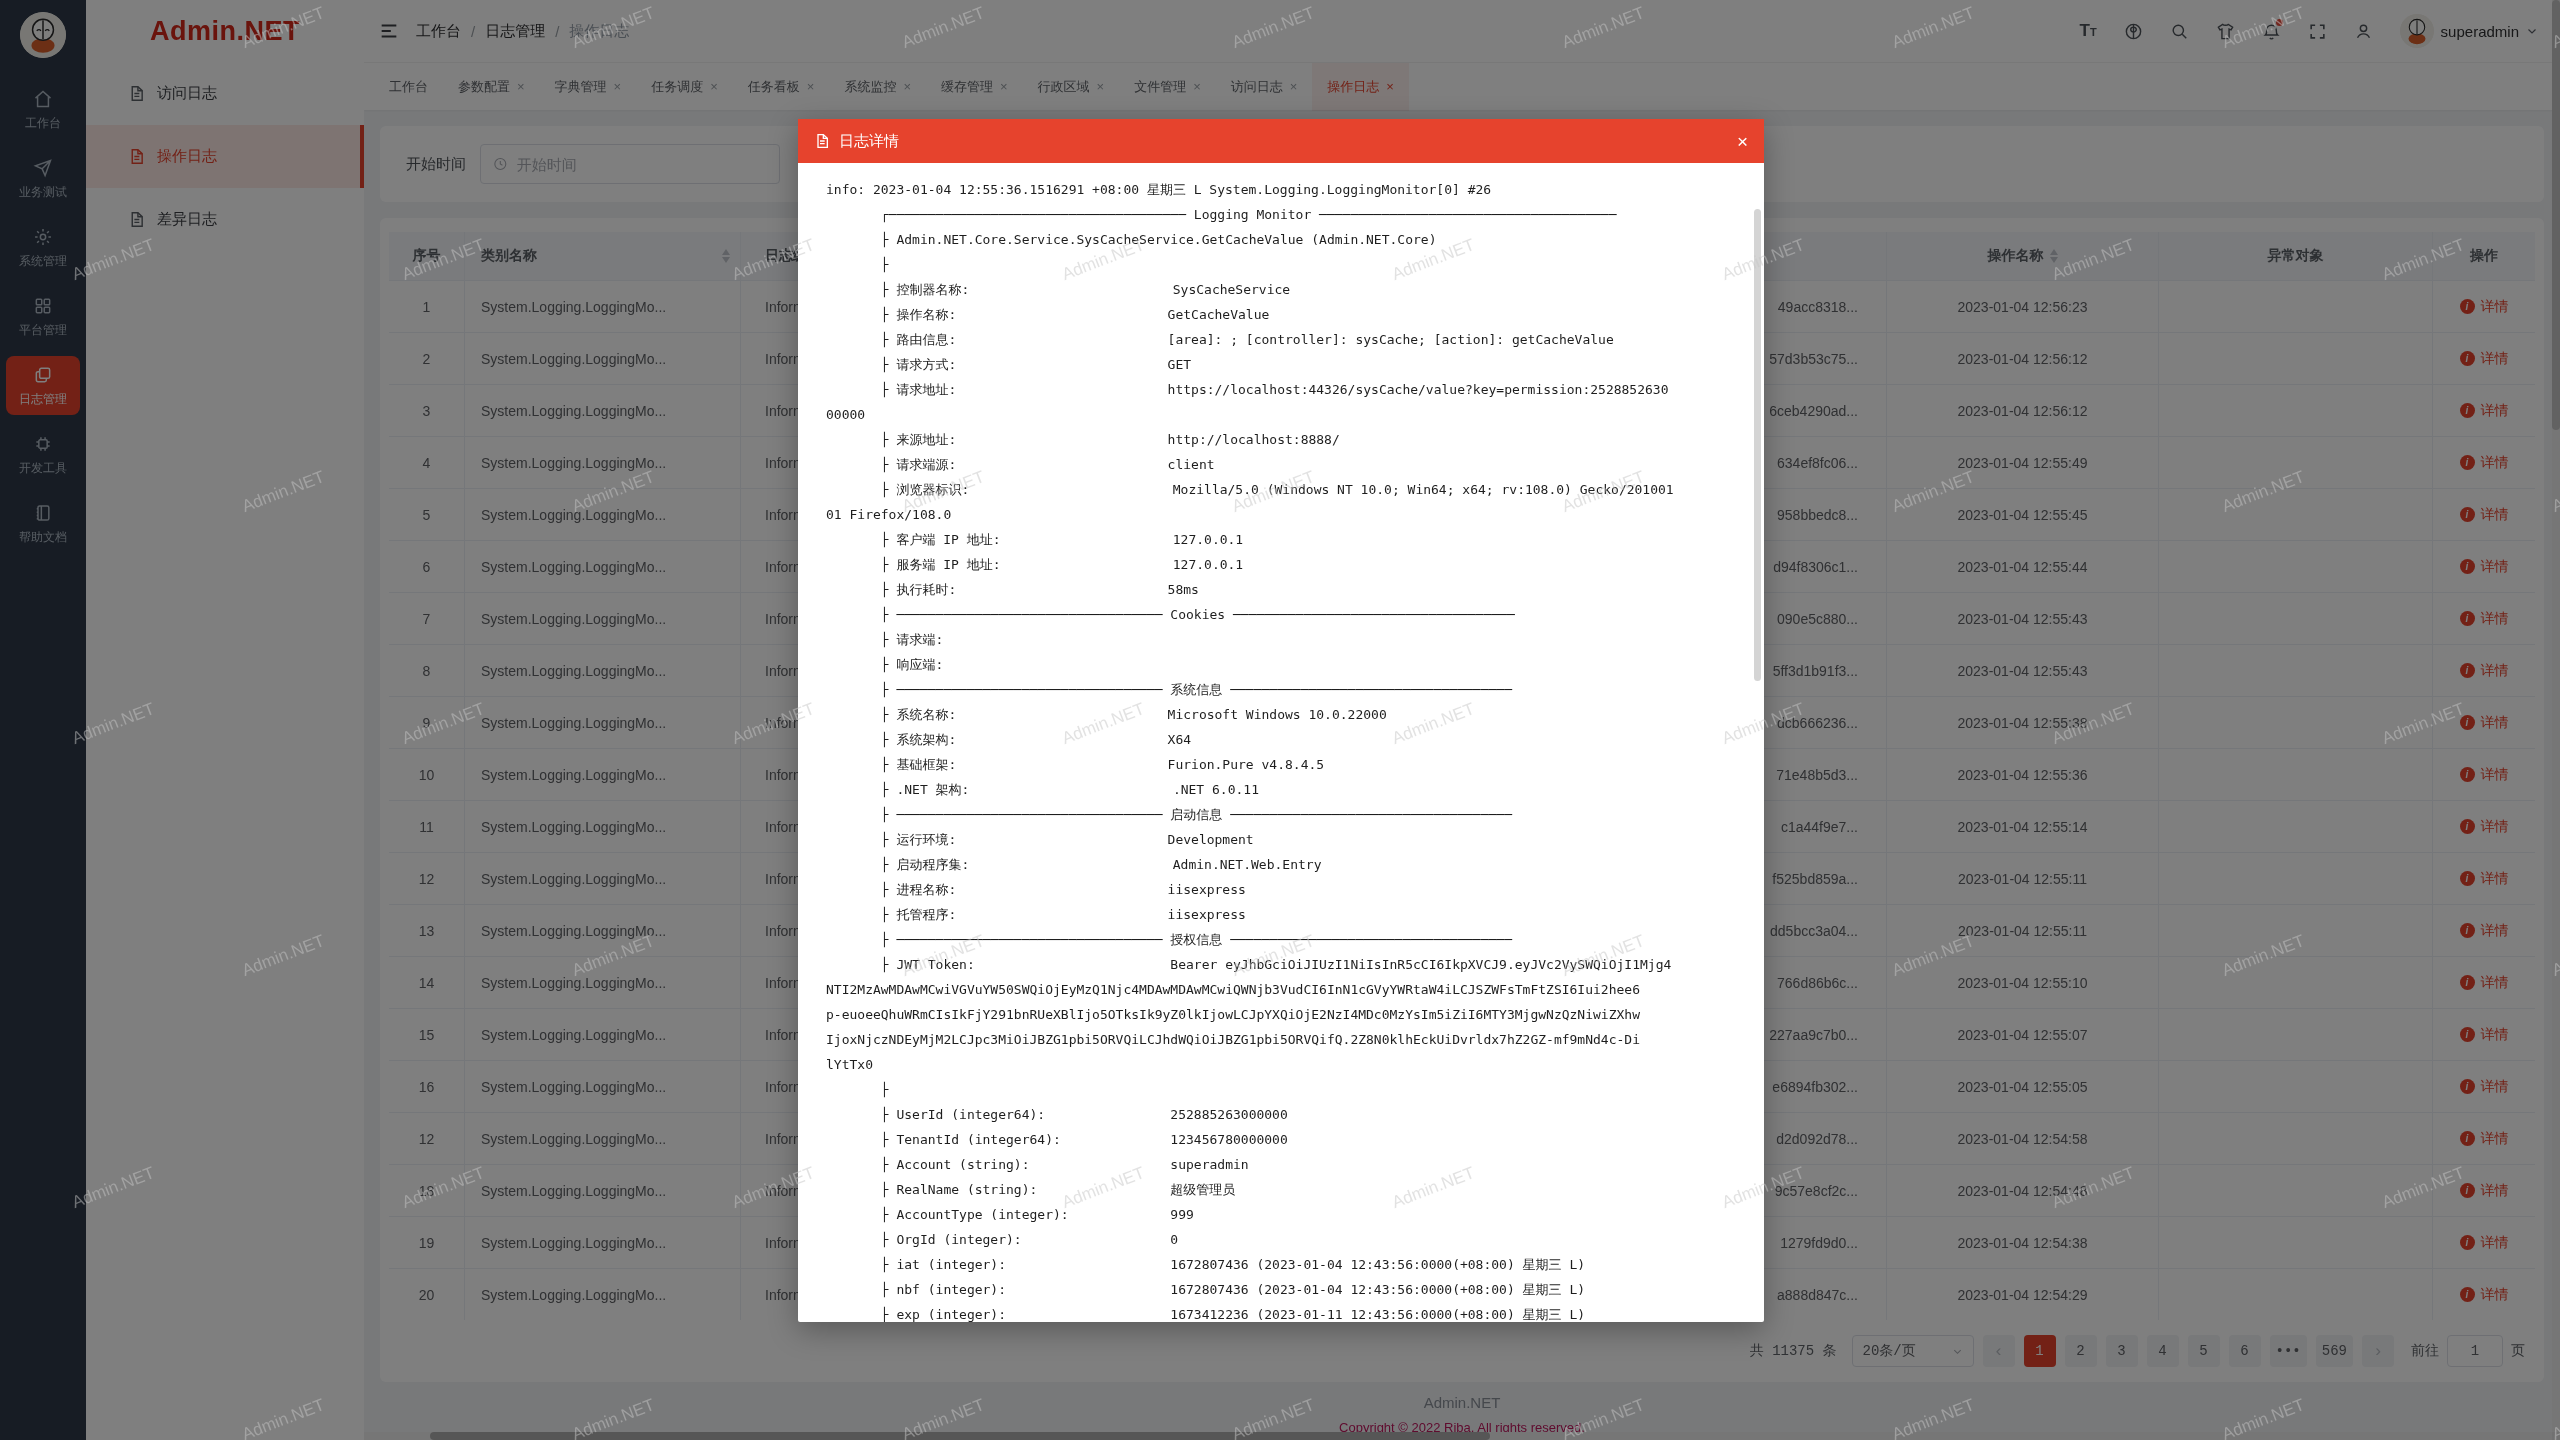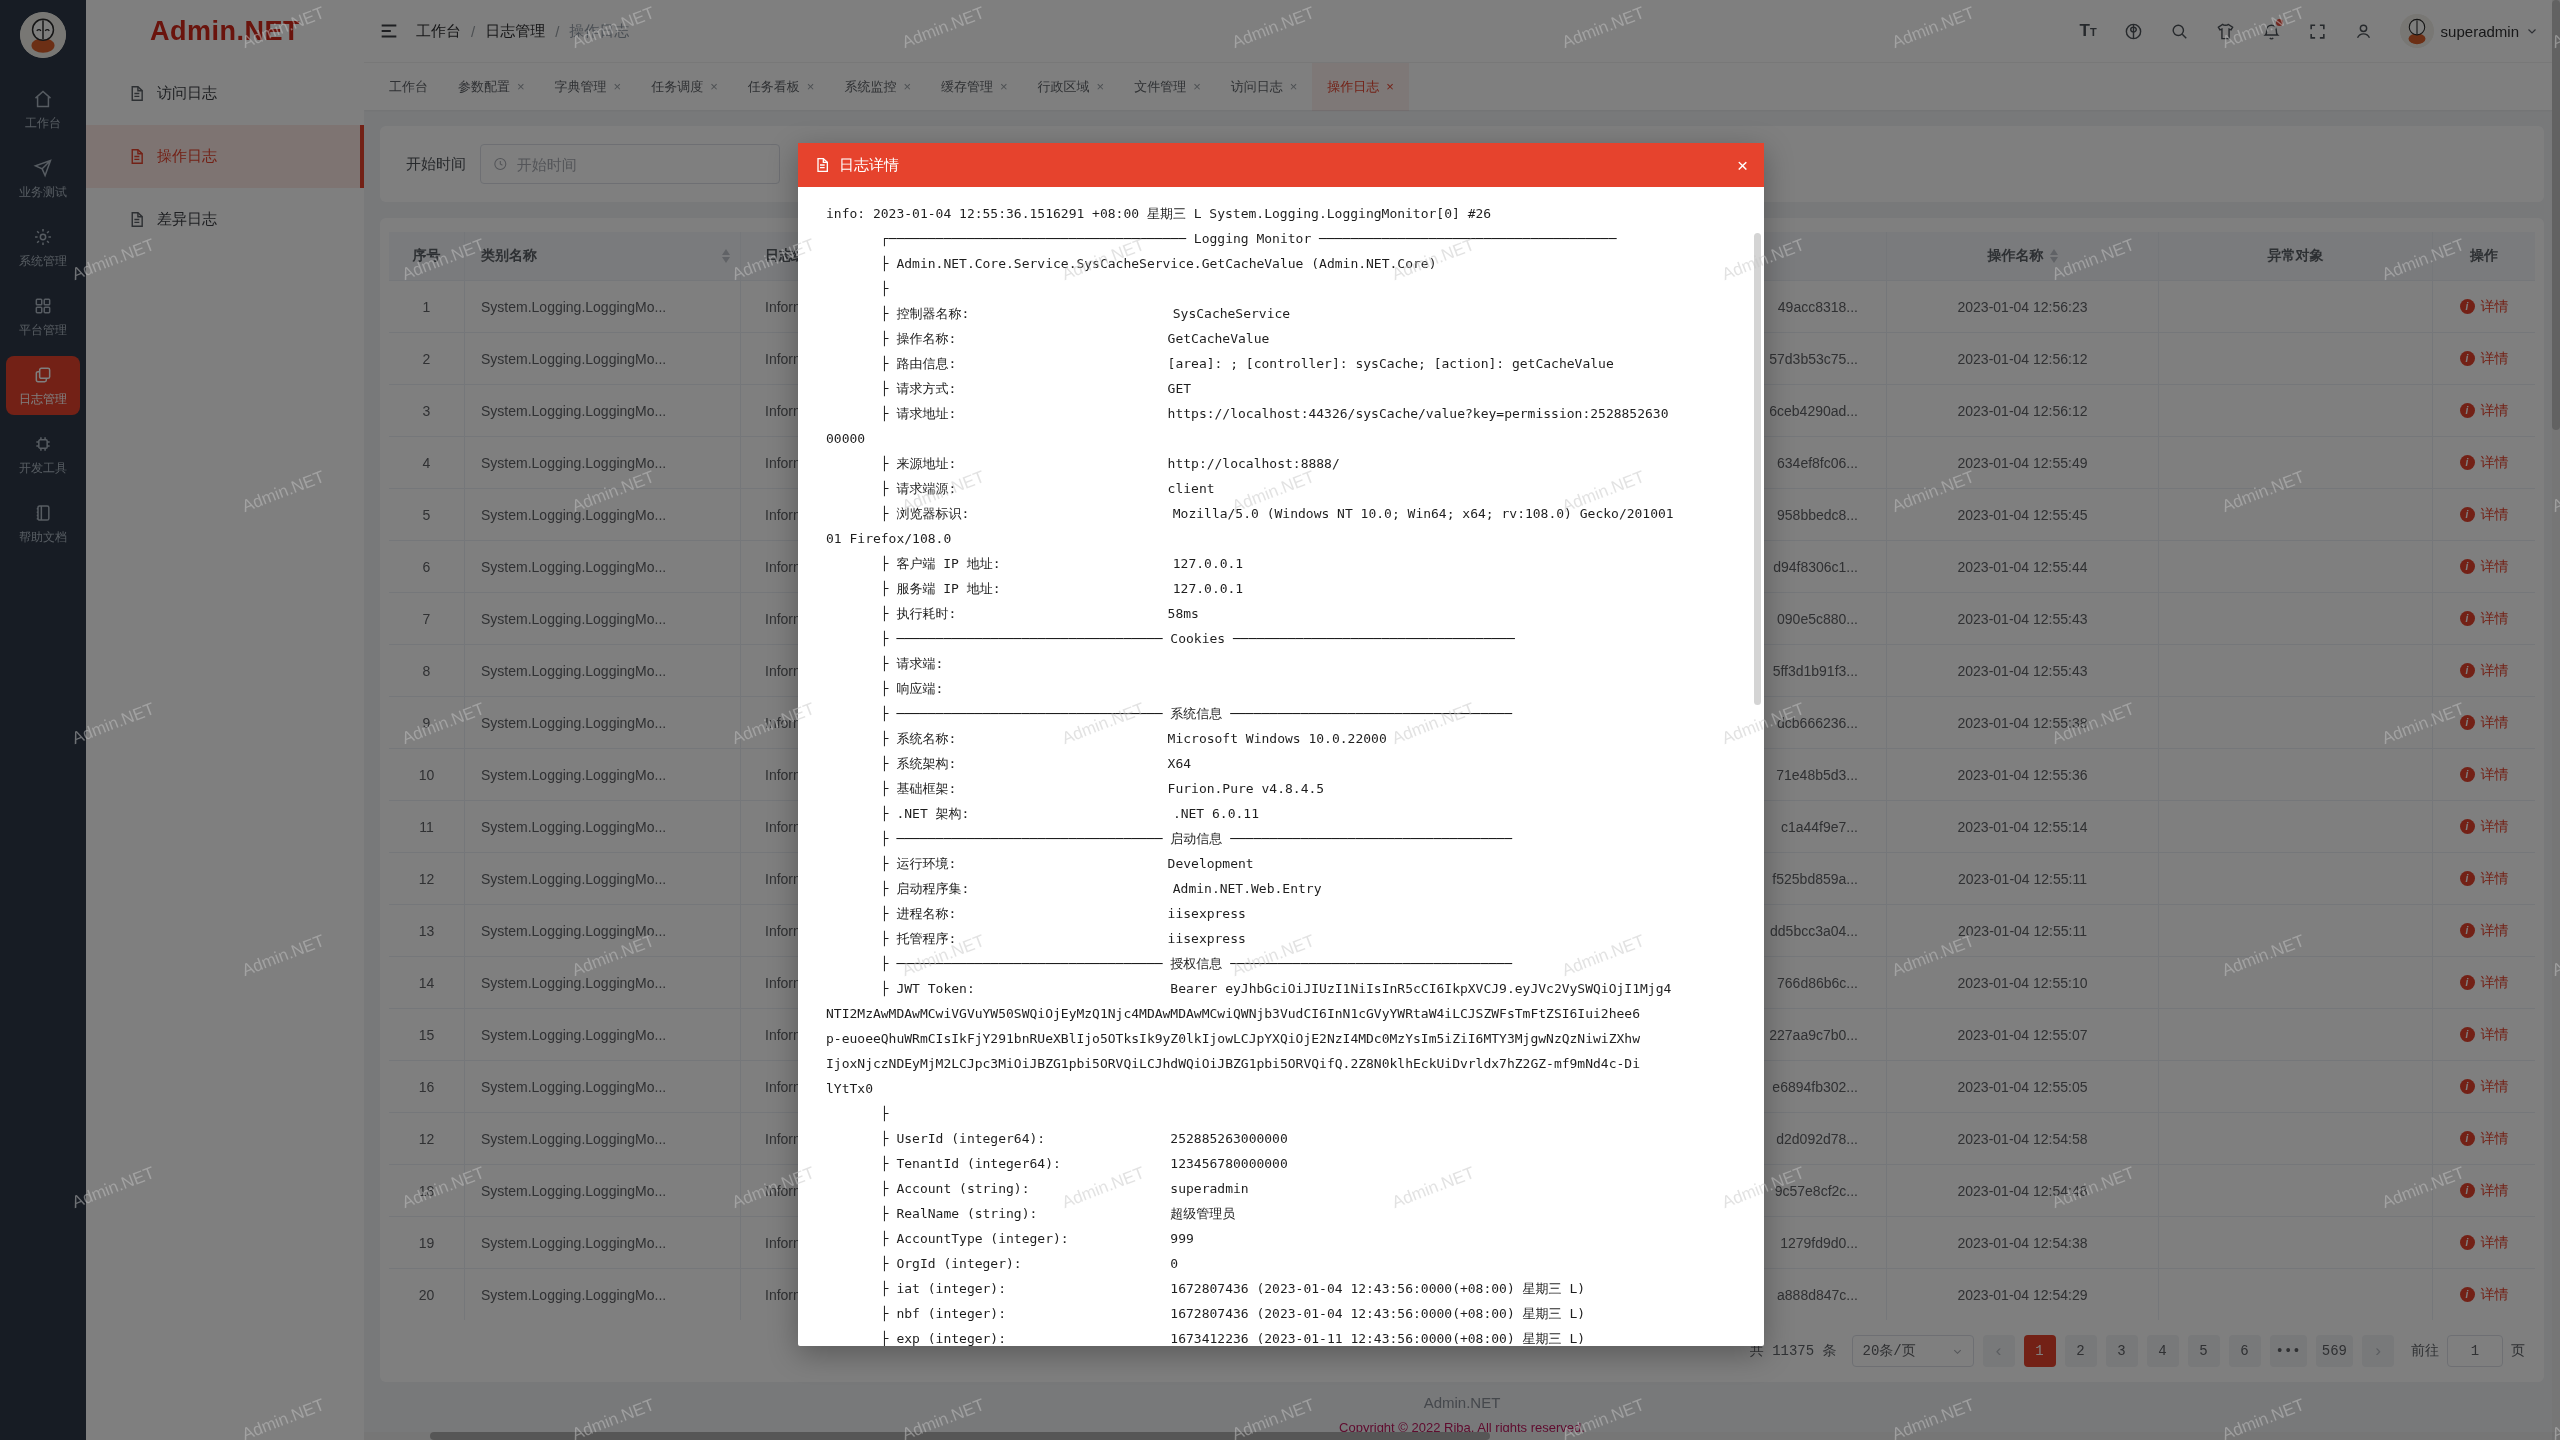--- a/index.html
+++ b/index.html
@@ -87,21 +87,21 @@
 
   
   .vscroll { position:absolute; right:0; top:0; width:8px; height:1440px; background:#ededed; z-index:50; }
   .vthumb { position:absolute; top:0; right:0; width:8px; height:430px; background:#c5c5c5; border-radius:4px; }
   .hscroll { position:absolute; left:364px; right:8px; bottom:0; height:8px; background:#ededed; z-index:50; }
   .hthumb { position:absolute; left:66px; top:0; width:1060px; height:8px; background:#adadad; border-radius:4px; }
   .scorner { position:absolute; right:0; bottom:0; width:8px; height:8px; background:#e2e2e2; z-index:50; }
 
   
   .overlay { position:absolute; inset:0; background:rgba(0,0,0,.5); z-index:100; }
-  .modal { position:absolute; left:798px; top:119px; width:966px; height:1203px; background:#fff; z-index:200; border-radius:2px; box-shadow:0 8px 30px rgba(0,0,0,.3);margin-top:24px; }
+  .modal { position:absolute; left:798px; top:119px; width:966px; height:1203px; background:#fff; z-index:200; border-radius:2px; box-shadow:0 8px 30px rgba(0,0,0,.3); }
   .modal-head { height:44px; background:#e6432d; color:#fff; display:flex; align-items:center; gap:9px; padding:0 16px; font-size:15px; }
   .modal-head .mic { width:16px; height:16px; }
   .modal-close { margin-left:auto; font-size:19px; line-height:1; cursor:pointer; color:#fff; }
   .modal-body { height:1159px; overflow:hidden; position:relative; padding:14px 9px 0 28px; }
   .modal-body pre { font-family:"DejaVu Sans Mono","Liberation Mono",monospace; font-size:13px; line-height:25px; color:#1e1e1e; white-space:pre; }
   .modal-scroll { position:absolute; right:3px; top:46px; width:7px; height:472px; background:#d4d4d4; border-radius:4px; }
 
   
   .wm-layer { position:absolute; inset:0; z-index:300; pointer-events:none; overflow:hidden; }
   .wm { position:absolute; font-size:17px; color:rgba(198,198,198,.5); transform:rotate(-21deg); white-space:nowrap; }

